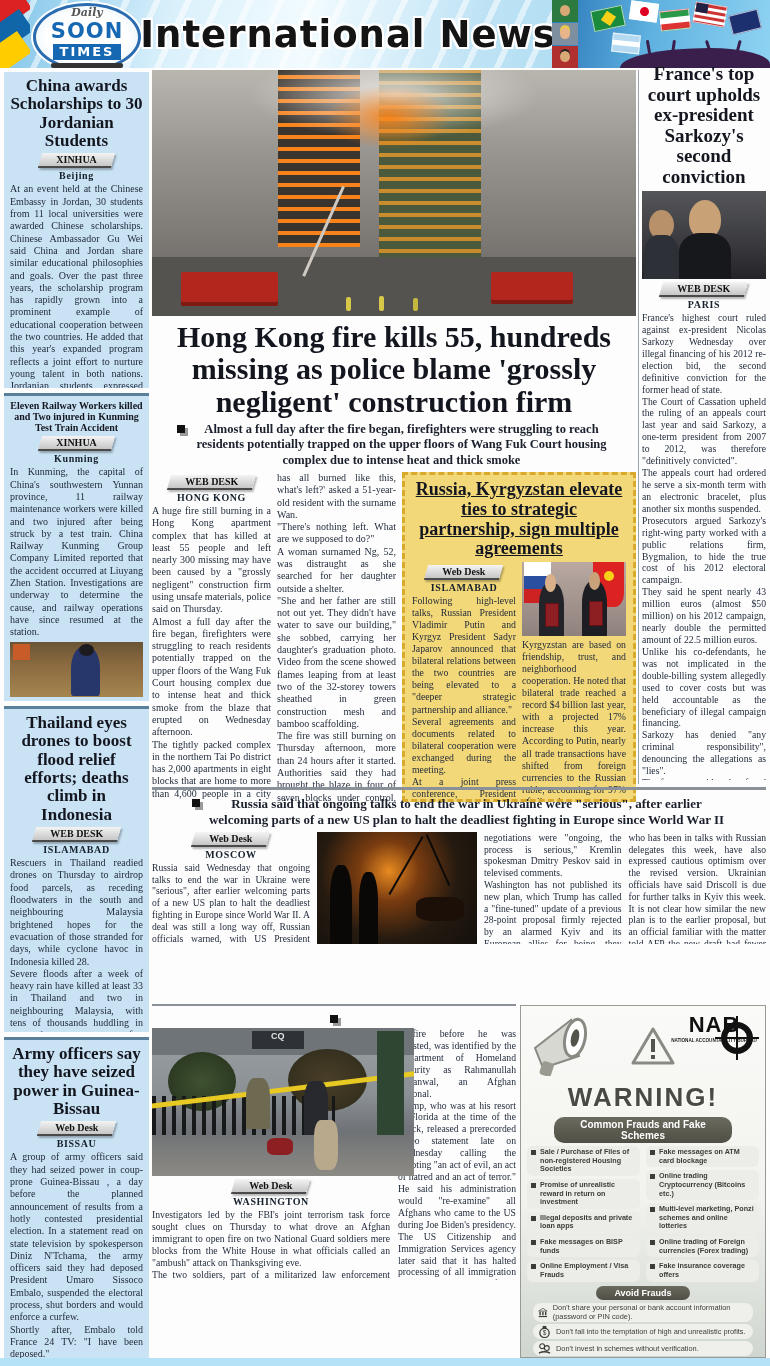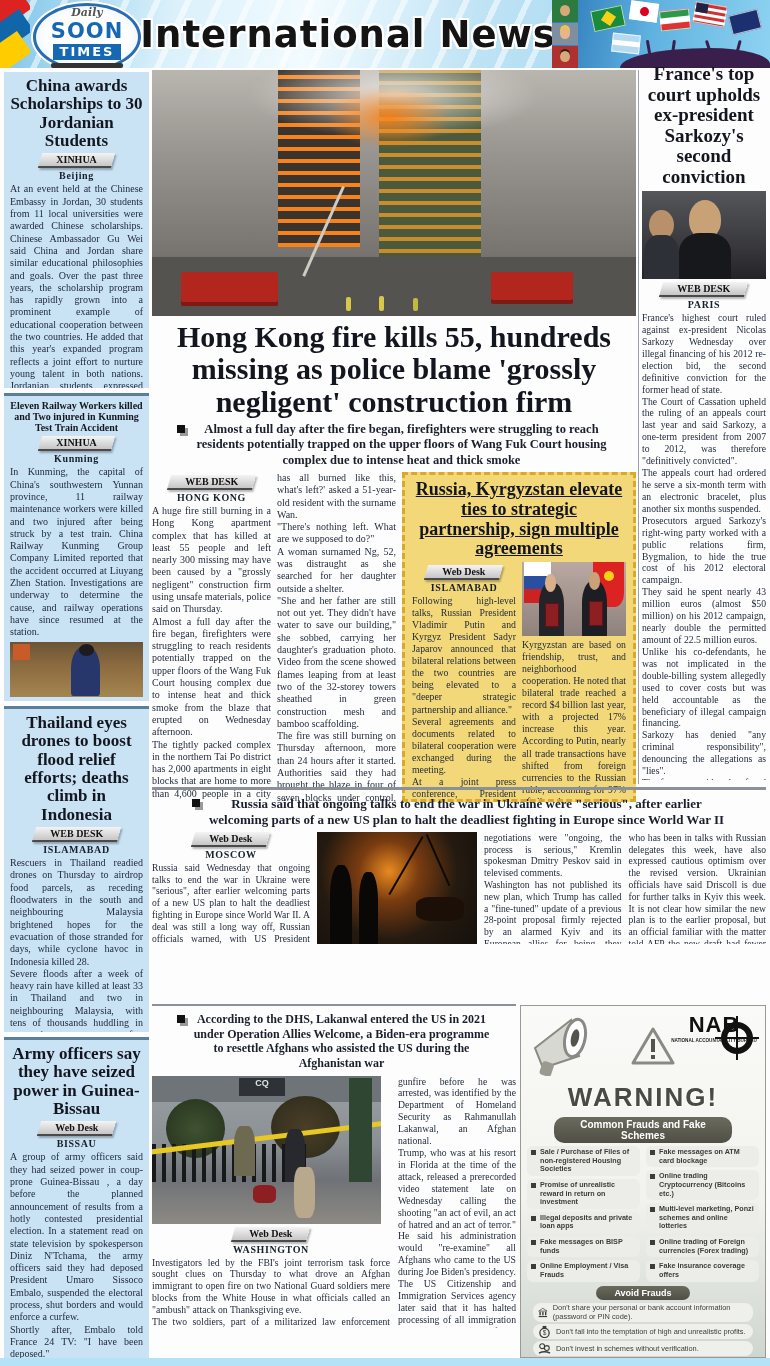--- a/index.html
+++ b/index.html
@@ -317,25 +317,24 @@
       <div class="body uk-col" style="flex:1;">negotiations were "ongoing, the process is serious," Kremlin spokesman Dmitry Peskov said in televised comments.
 Washington has not published its new plan, which Trump has called a "fine-tuned" update of a previous 28-point proposal firmly rejected by an alarmed Kyiv and its European allies for being, they said, a Kremlin wish-list. Trump and US Army Secretary Dan Driscoll,</div>
       <div class="body uk-col" style="flex:1;">who has been in talks with Russian delegates this week, have also expressed cautious optimism over the revised version. Ukrainian officials have said Driscoll is due for further talks in Kyiv this week. It is not clear how similar the new plan is to the earlier proposal, but an official familiar with the matter told AFP the new draft had fewer points and left sensitive issues concerning territory.</div>
     </div>
   </div>
 
   <div class="hrule" style="left:152px;top:1004px;width:364px;height:2px;"></div>
   <div class="rsf">
     <div class="subhead">
       <span class="bullet-sq"></span>
-      <span class="subtext" style="max-width:300px;font-size:12px;">According to the DHS, Lakanwal entered the US in 2021 under Operation Allies Welcome, a Biden-era programme to resettle Afghans who assisted the US during the Afghanistan war</span>
     </div>
     <div class="rsf-row">
       <div style="width:238px;flex:0 0 auto;">
-        <div class="photo" style="width:229px;height:148px;background:linear-gradient(180deg,#9aa0a4 0%,#8a9094 45%,#6f7276 70%,#8c8a84 100%);">
+        <div class="photo" style="width:262px;height:148px;background:linear-gradient(180deg,#9aa0a4 0%,#8a9094 45%,#6f7276 70%,#8c8a84 100%);">
           <div class="ph-abs" style="left:0;top:0;width:100%;height:18%;background:#6e7478;"></div>
           <div class="ph-abs" style="left:38%;top:2%;width:20%;height:12%;background:#2e3236;color:#dfe3e6;font:700 9px 'Liberation Sans',sans-serif;text-align:center;">CQ</div>
           <div class="ph-abs" style="left:6%;top:16%;width:26%;height:40%;background:radial-gradient(closest-side,#3f5230,#2c3a22);border-radius:50%;"></div>
           <div class="ph-abs" style="left:52%;top:14%;width:30%;height:42%;background:radial-gradient(closest-side,#4a3f28,#35301e);border-radius:50%;"></div>
           <div class="ph-abs" style="left:0;top:46%;width:70%;height:26%;background:repeating-linear-gradient(90deg,#16181a 0 4px,rgba(0,0,0,0) 4px 10px);"></div>
           <div class="ph-abs" style="left:-4%;top:40%;width:110%;height:5px;background:#e8c822;transform:rotate(-7deg);"></div>
           <div class="ph-abs" style="left:36%;top:34%;width:9%;height:34%;background:#6e6a52;border-radius:35% 35% 0 0;"></div>
           <div class="ph-abs" style="left:58%;top:36%;width:9%;height:36%;background:#27292e;border-radius:35% 35% 0 0;"></div>
           <div class="ph-abs" style="left:62%;top:62%;width:9%;height:34%;background:#b8a98c;border-radius:30%;"></div>
           <div class="ph-abs" style="left:44%;top:74%;width:10%;height:12%;background:#8d1f23;border-radius:30%;"></div>

